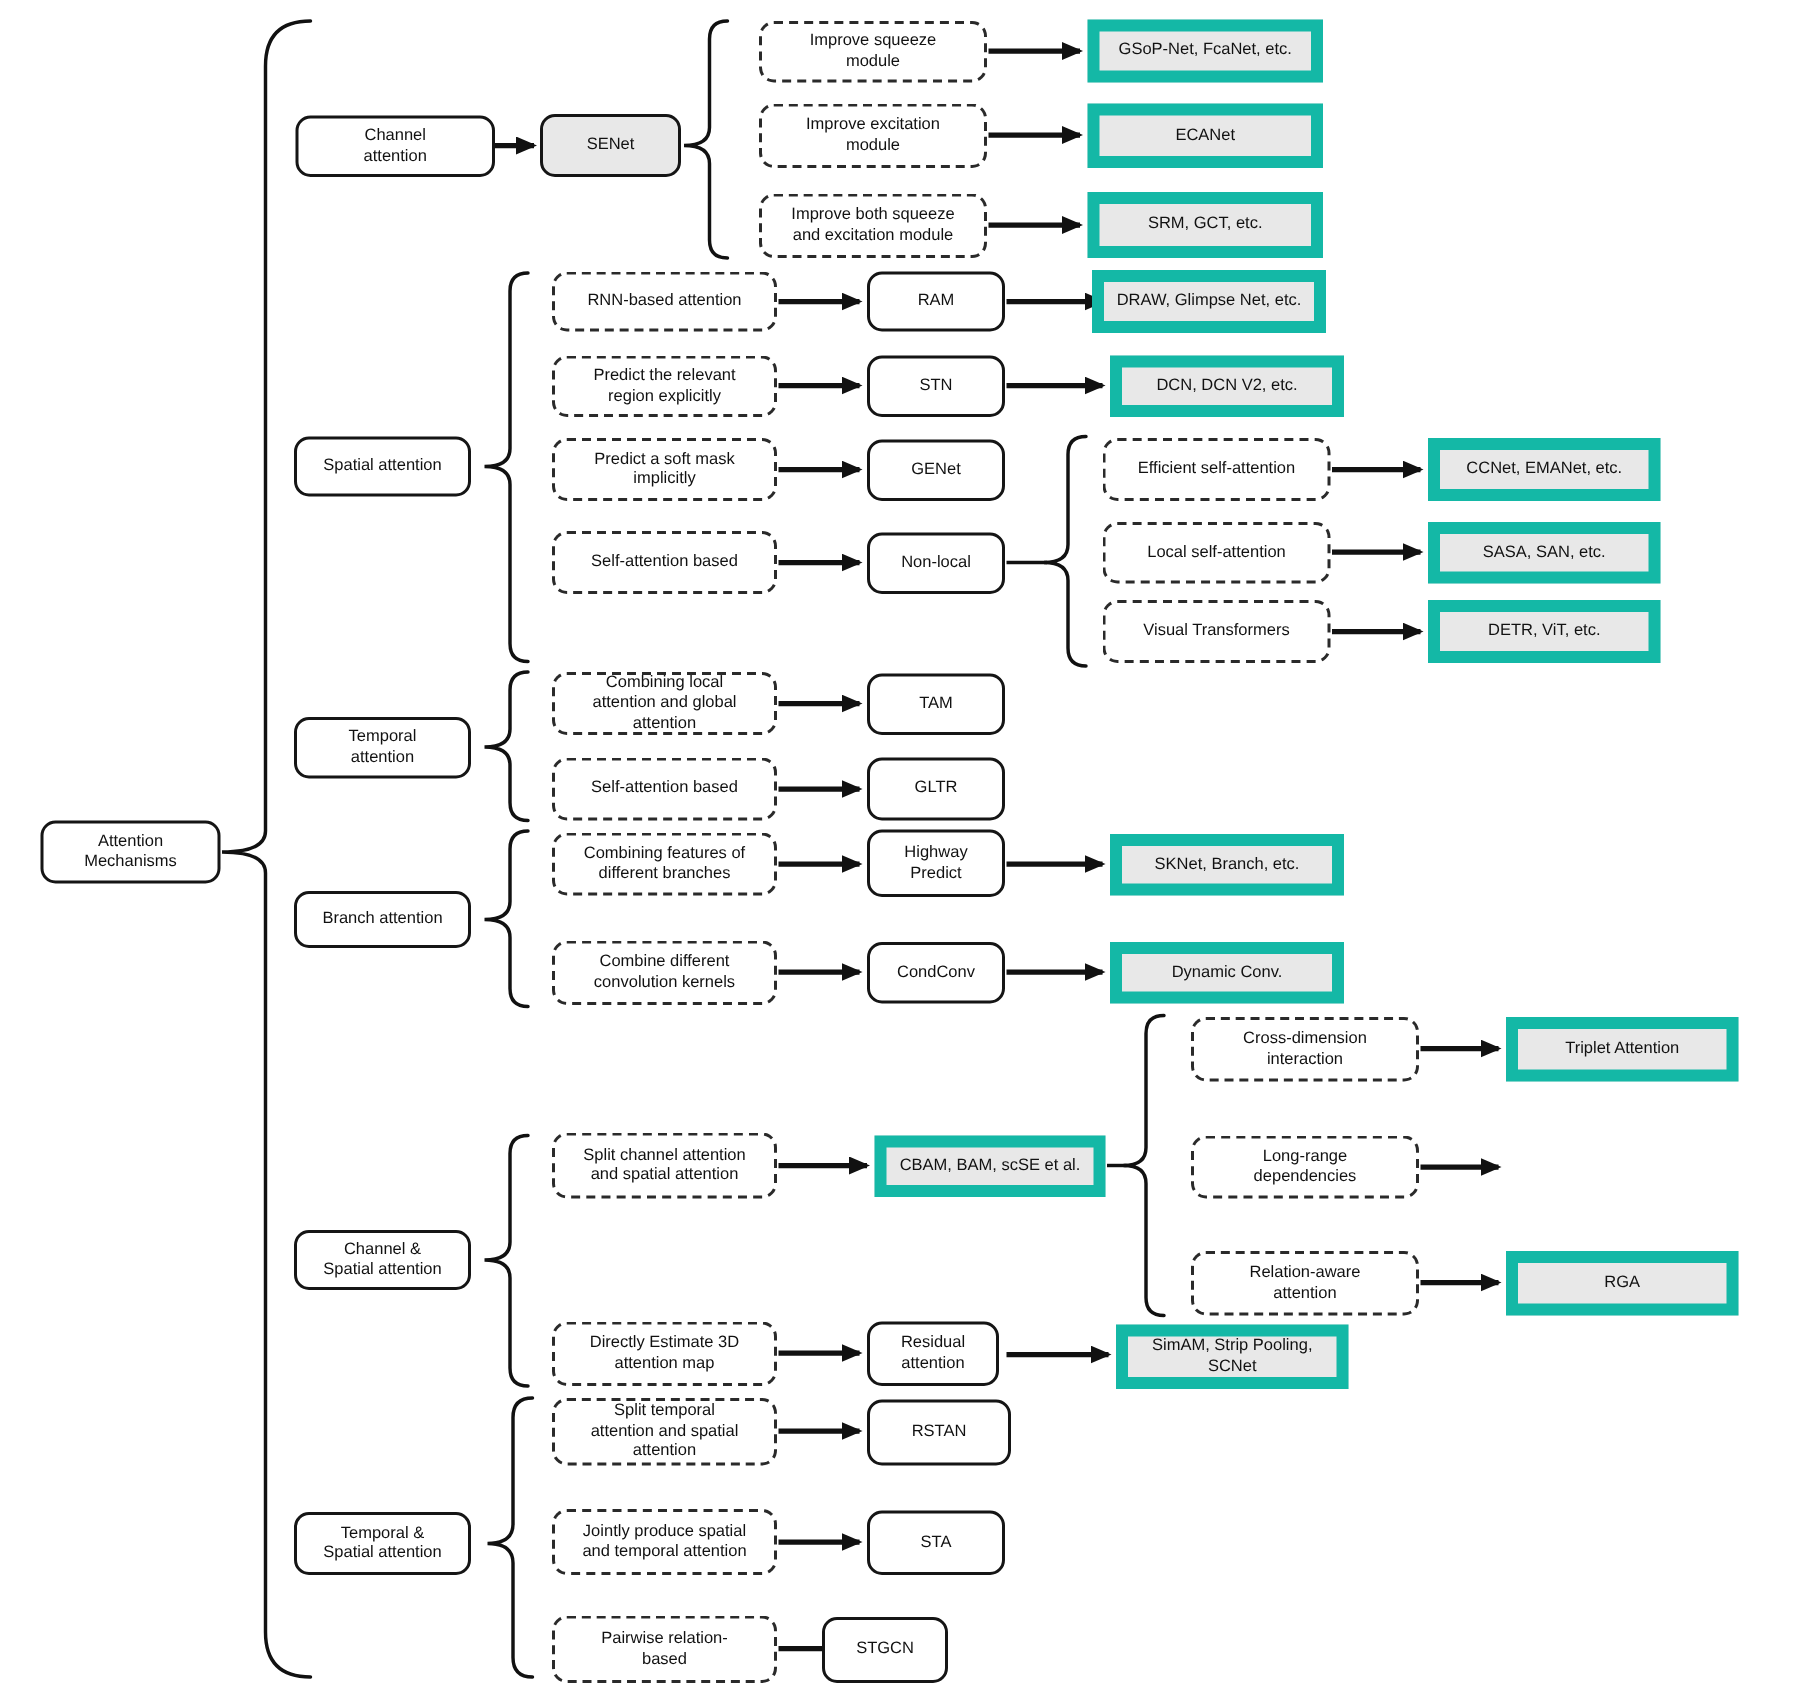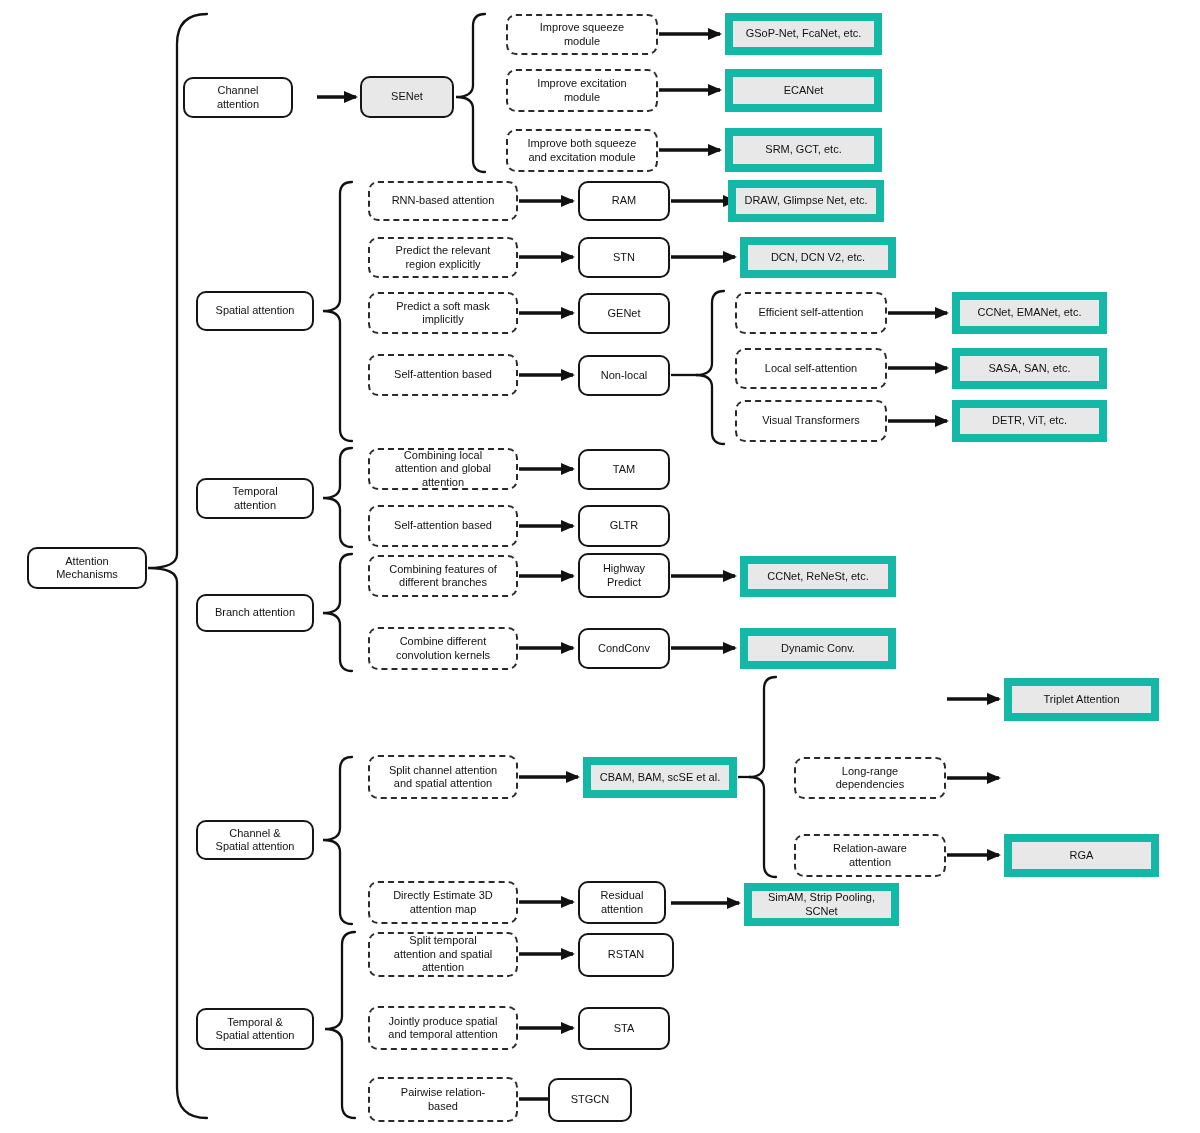--- a/index.html
+++ b/index.html
@@ -79,21 +79,21 @@
     <line class="arrow" x1="519" y1="902" x2="573" y2="902" marker-end="url(#ah)"></line>
     <line class="arrow" x1="671" y1="903" x2="739" y2="903" marker-end="url(#ah)"></line>
     <line class="arrow" x1="519" y1="954" x2="573" y2="954" marker-end="url(#ah)"></line>
     <line class="arrow" x1="519" y1="1028" x2="573" y2="1028" marker-end="url(#ah)"></line>
     <line class="arrow" x1="519" y1="1099" x2="573" y2="1099" marker-end="url(#ah)"></line>
   </svg>
 
   <div class="box rounded" style="left:27px;top:547px;width:120px;height:42px">Attention
 Mechanisms</div>
 
-  <div class="box rounded" style="left:183px;top:77px;width:110px;height:41px">Channel
+  <div class="box rounded" style="left:197px;top:77px;width:133px;height:41px">Channel
 attention</div>
   <div class="box grayround" style="left:360px;top:76px;width:94px;height:42px">SENet</div>
   <div class="box dashed" style="left:506px;top:14px;width:152px;height:41px">Improve squeeze
 module</div>
   <div class="box dashed" style="left:506px;top:69px;width:152px;height:43px">Improve excitation
 module</div>
   <div class="box dashed" style="left:506px;top:129px;width:152px;height:43px">Improve both squeeze
 and excitation module</div>
   <div class="box gray" style="left:725px;top:13px;width:157px;height:42px">GSoP-Net, FcaNet, etc.</div>
   <div class="box gray" style="left:725px;top:69px;width:157px;height:43px">ECANet</div>
@@ -126,31 +126,33 @@
 attention</div>
   <div class="box rounded" style="left:578px;top:449px;width:92px;height:41px">TAM</div>
   <div class="box dashed" style="left:368px;top:505px;width:150px;height:42px">Self-attention based</div>
   <div class="box rounded" style="left:578px;top:505px;width:92px;height:42px">GLTR</div>
 
   <div class="box rounded" style="left:196px;top:594px;width:118px;height:38px">Branch attention</div>
   <div class="box dashed" style="left:368px;top:555px;width:150px;height:42px">Combining features of
 different branches</div>
   <div class="box rounded" style="left:578px;top:553px;width:92px;height:45px">Highway
 Predict</div>
-  <div class="box gray" style="left:740px;top:556px;width:156px;height:41px">CCNet, ReNeSt,  etc.</div>
+  <div class="box gray" style="left:740px;top:556px;width:156px;height:41px">SKNet, Branch,  etc.</div>
   <div class="box dashed" style="left:368px;top:627px;width:150px;height:43px">Combine different
 convolution kernels</div>
   <div class="box rounded" style="left:578px;top:628px;width:92px;height:41px">CondConv</div>
   <div class="box gray" style="left:740px;top:628px;width:156px;height:41px">Dynamic Conv.</div>
 
   <div class="box rounded" style="left:196px;top:820px;width:118px;height:40px">Channel &amp;
 Spatial attention</div>
   <div class="box dashed" style="left:368px;top:755px;width:150px;height:44px">Split channel attention
 and spatial attention</div>
   <div class="box gray" style="left:583px;top:757px;width:154px;height:41px">CBAM, BAM, scSE et al.</div>
+  <div class="box dashed" style="left:794px;top:678px;width:152px;height:43px">Cross-dimension
+interaction</div>
   <div class="box gray" style="left:1004px;top:678px;width:155px;height:43px">Triplet Attention</div>
   <div class="box dashed" style="left:794px;top:757px;width:152px;height:42px">Long-range
 dependencies</div>
   <div class="box dashed" style="left:794px;top:834px;width:152px;height:43px">Relation-aware
 attention</div>
   <div class="box gray" style="left:1004px;top:834px;width:155px;height:43px">RGA</div>
   <div class="box dashed" style="left:368px;top:881px;width:150px;height:43px">Directly Estimate 3D
 attention map</div>
   <div class="box rounded" style="left:578px;top:881px;width:88px;height:43px">Residual
 attention</div>

